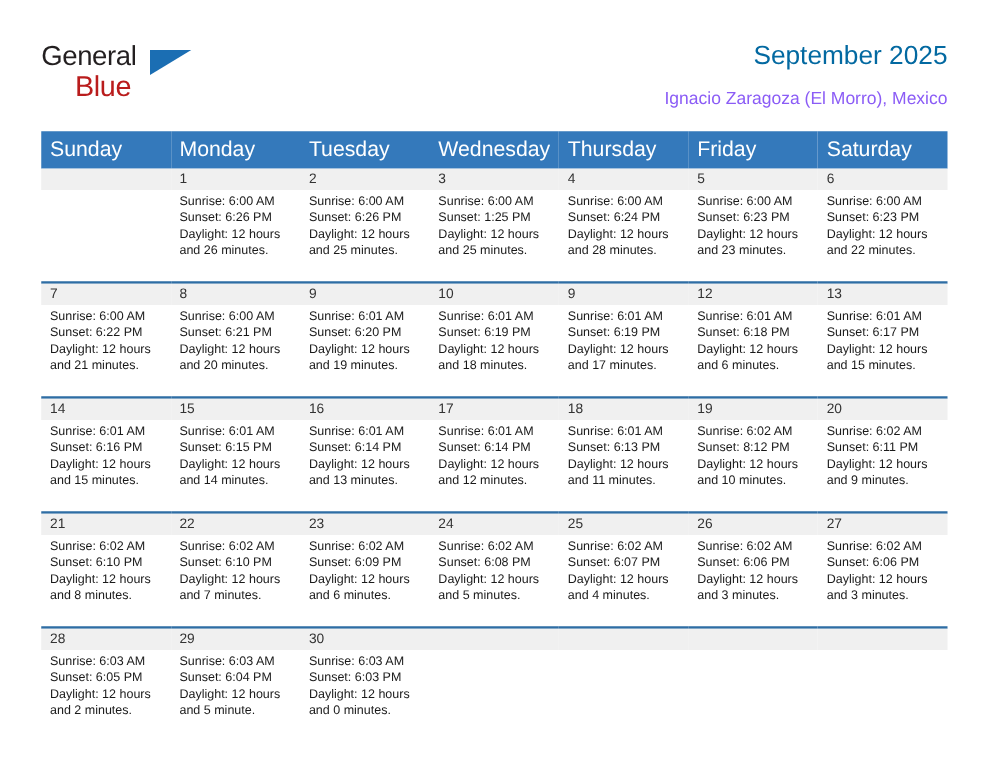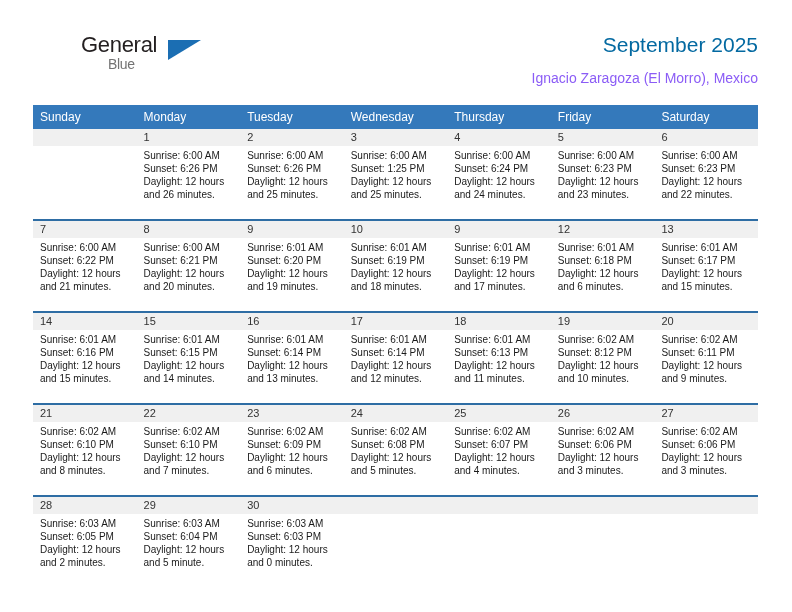--- a/index.html
+++ b/index.html
@@ -30,37 +30,36 @@
     width: 725px;
     height: 62px;
   }
 
   .logo {
     position: absolute;
     left: 0;
     top: 4px;
     width: 130px;
     height: 56px;
-    margin-left: 48px;
   }
   .logo-general {
     position: absolute;
     left: 0;
     top: 0;
     font-size: 22px;
     color: #231f20;
     letter-spacing: -0.3px;
     font-family: "Liberation Sans", sans-serif;
   }
   .logo-blue {
     position: absolute;
     left: 27px;
     top: 24px;
-    font-size: 14px;
-    color: #737373;
+    font-size: 23px;
+    color: #b91c1c;
     letter-spacing: -0.3px;
     font-family: "Liberation Sans", sans-serif;
   }
   .logo-tri {
     position: absolute;
     left: 87px;
     top: 8px;
     width: 0;
     height: 0;
     border-left: 33px solid #1b6eb3;
@@ -94,21 +93,21 @@
     left: 33px;
     top: 105px;
     width: 725px;
     border-collapse: collapse;
     table-layout: fixed;
   }
 
   .calendar th {
     background: #3479bb;
     color: #ffffff;
-    font-size: 12px;
+    font-size: 17px;
     font-weight: normal;
     text-align: left;
     padding: 5px 0 5px 7px;
     height: 10px;
     border: none;
   }
 
   .calendar td {
     vertical-align: top;
     padding: 0;
@@ -234,21 +233,21 @@
               </div>
             </div>
           </td>
           <td>
             <div class="cell-inner">
               <div class="daynum-band">4</div>
               <div class="cell-lines">
                 <div>Sunrise: 6:00 AM</div>
                 <div>Sunset: 6:24 PM</div>
                 <div>Daylight: 12 hours</div>
-                <div>and 24 minutes.</div>
+                <div>and 28 minutes.</div>
               </div>
             </div>
           </td>
           <td>
             <div class="cell-inner">
               <div class="daynum-band">5</div>
               <div class="cell-lines">
                 <div>Sunrise: 6:00 AM</div>
                 <div>Sunset: 6:23 PM</div>
                 <div>Daylight: 12 hours</div>

